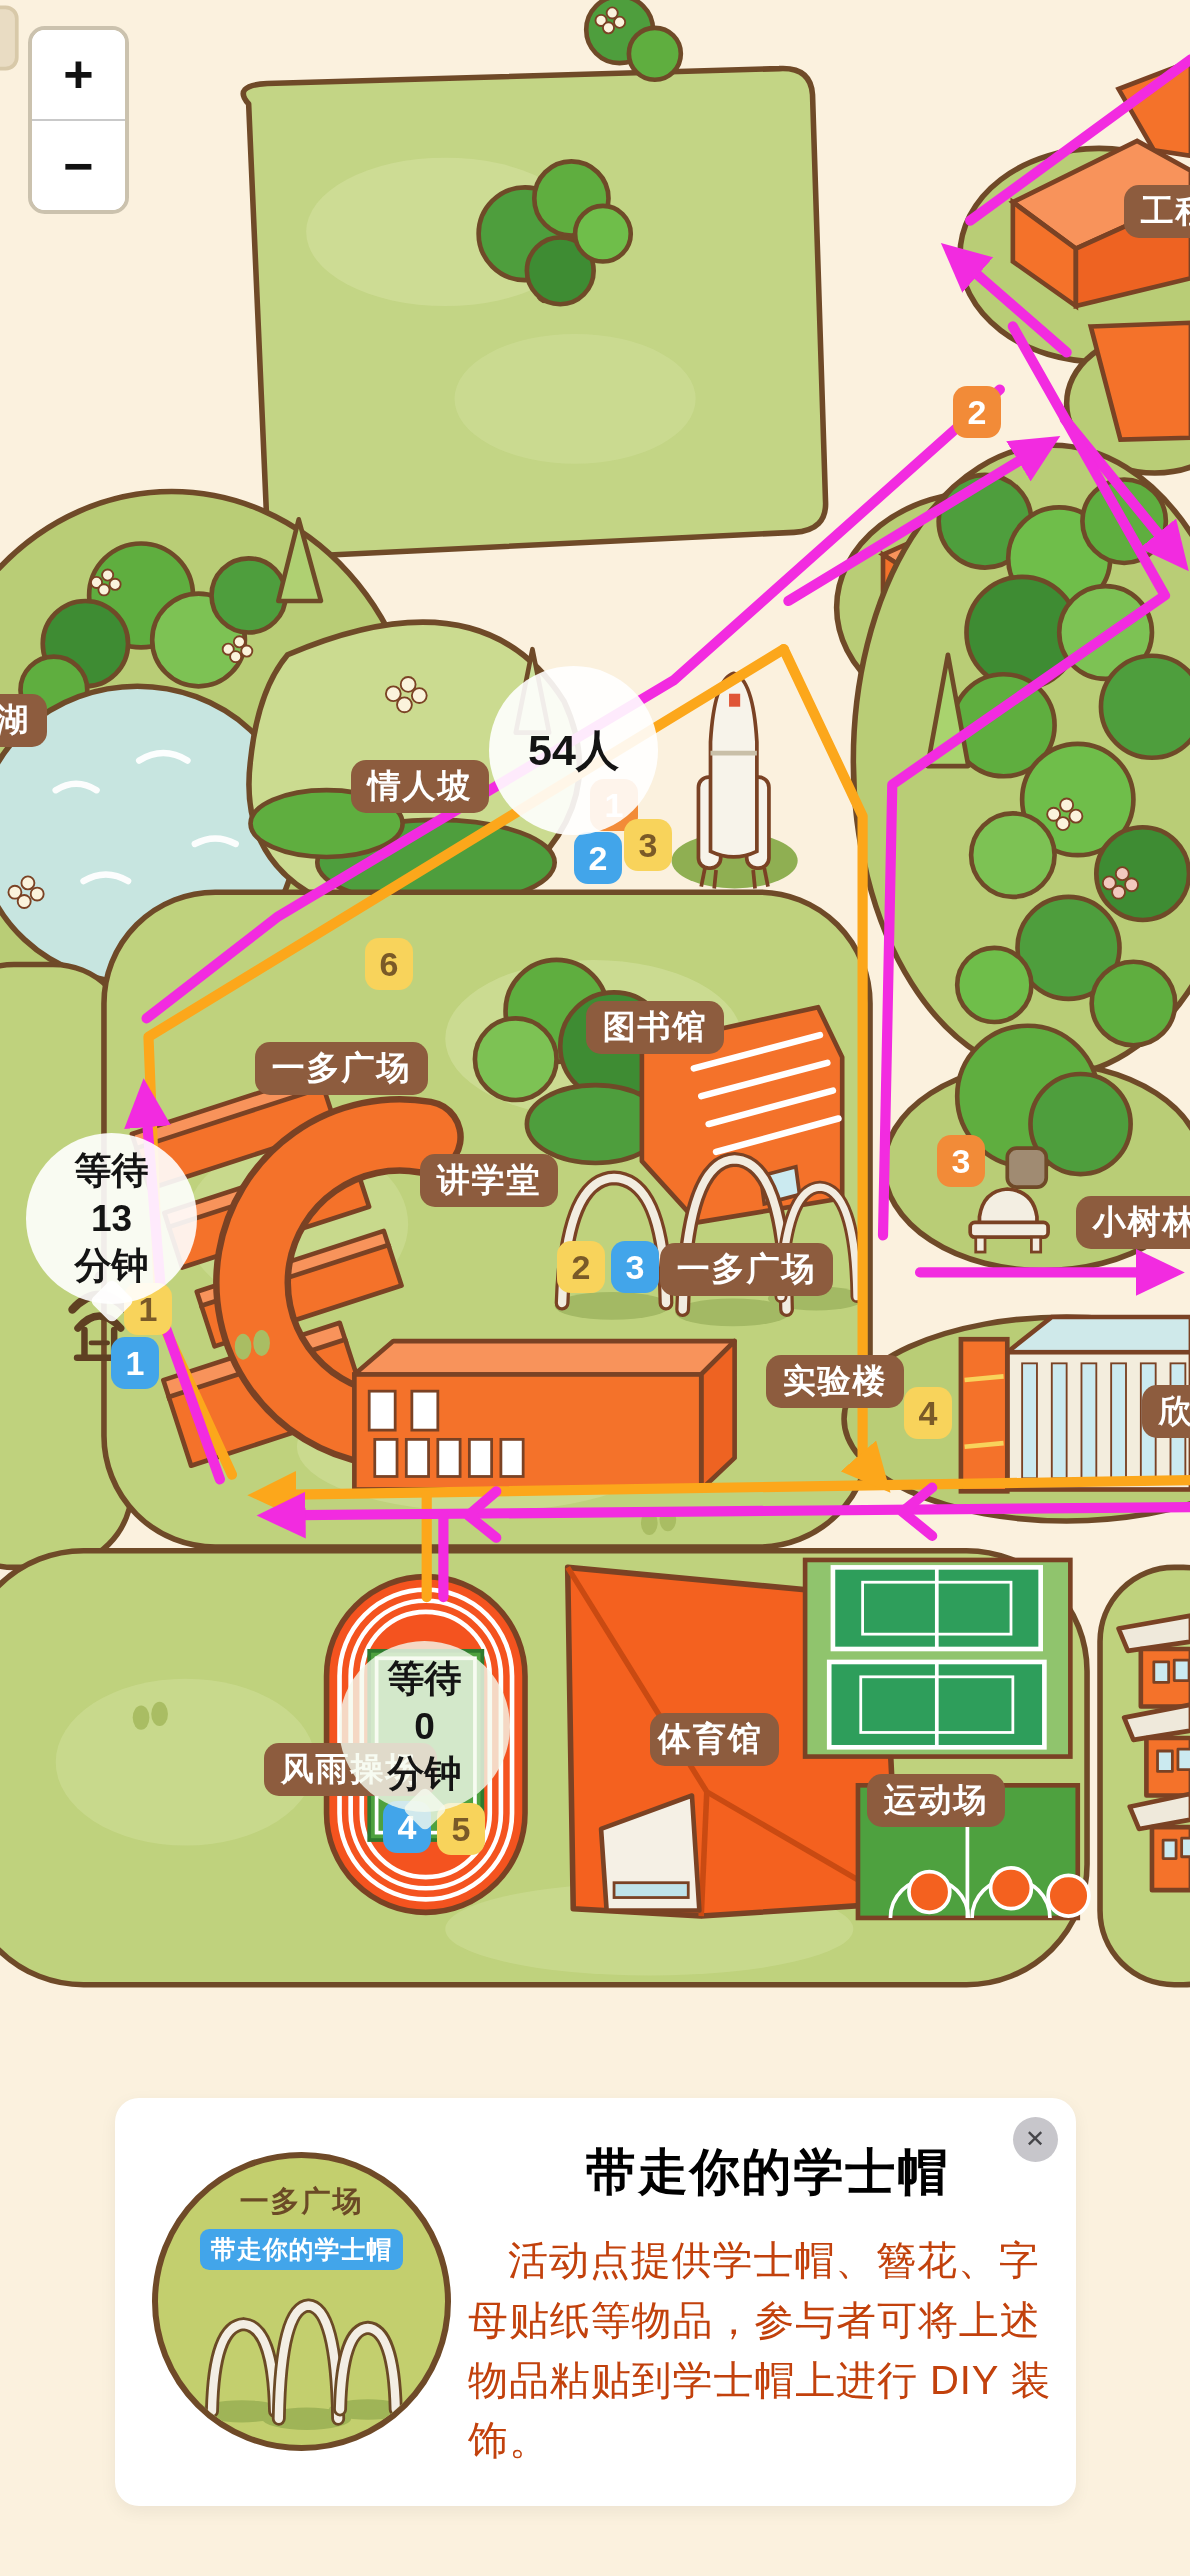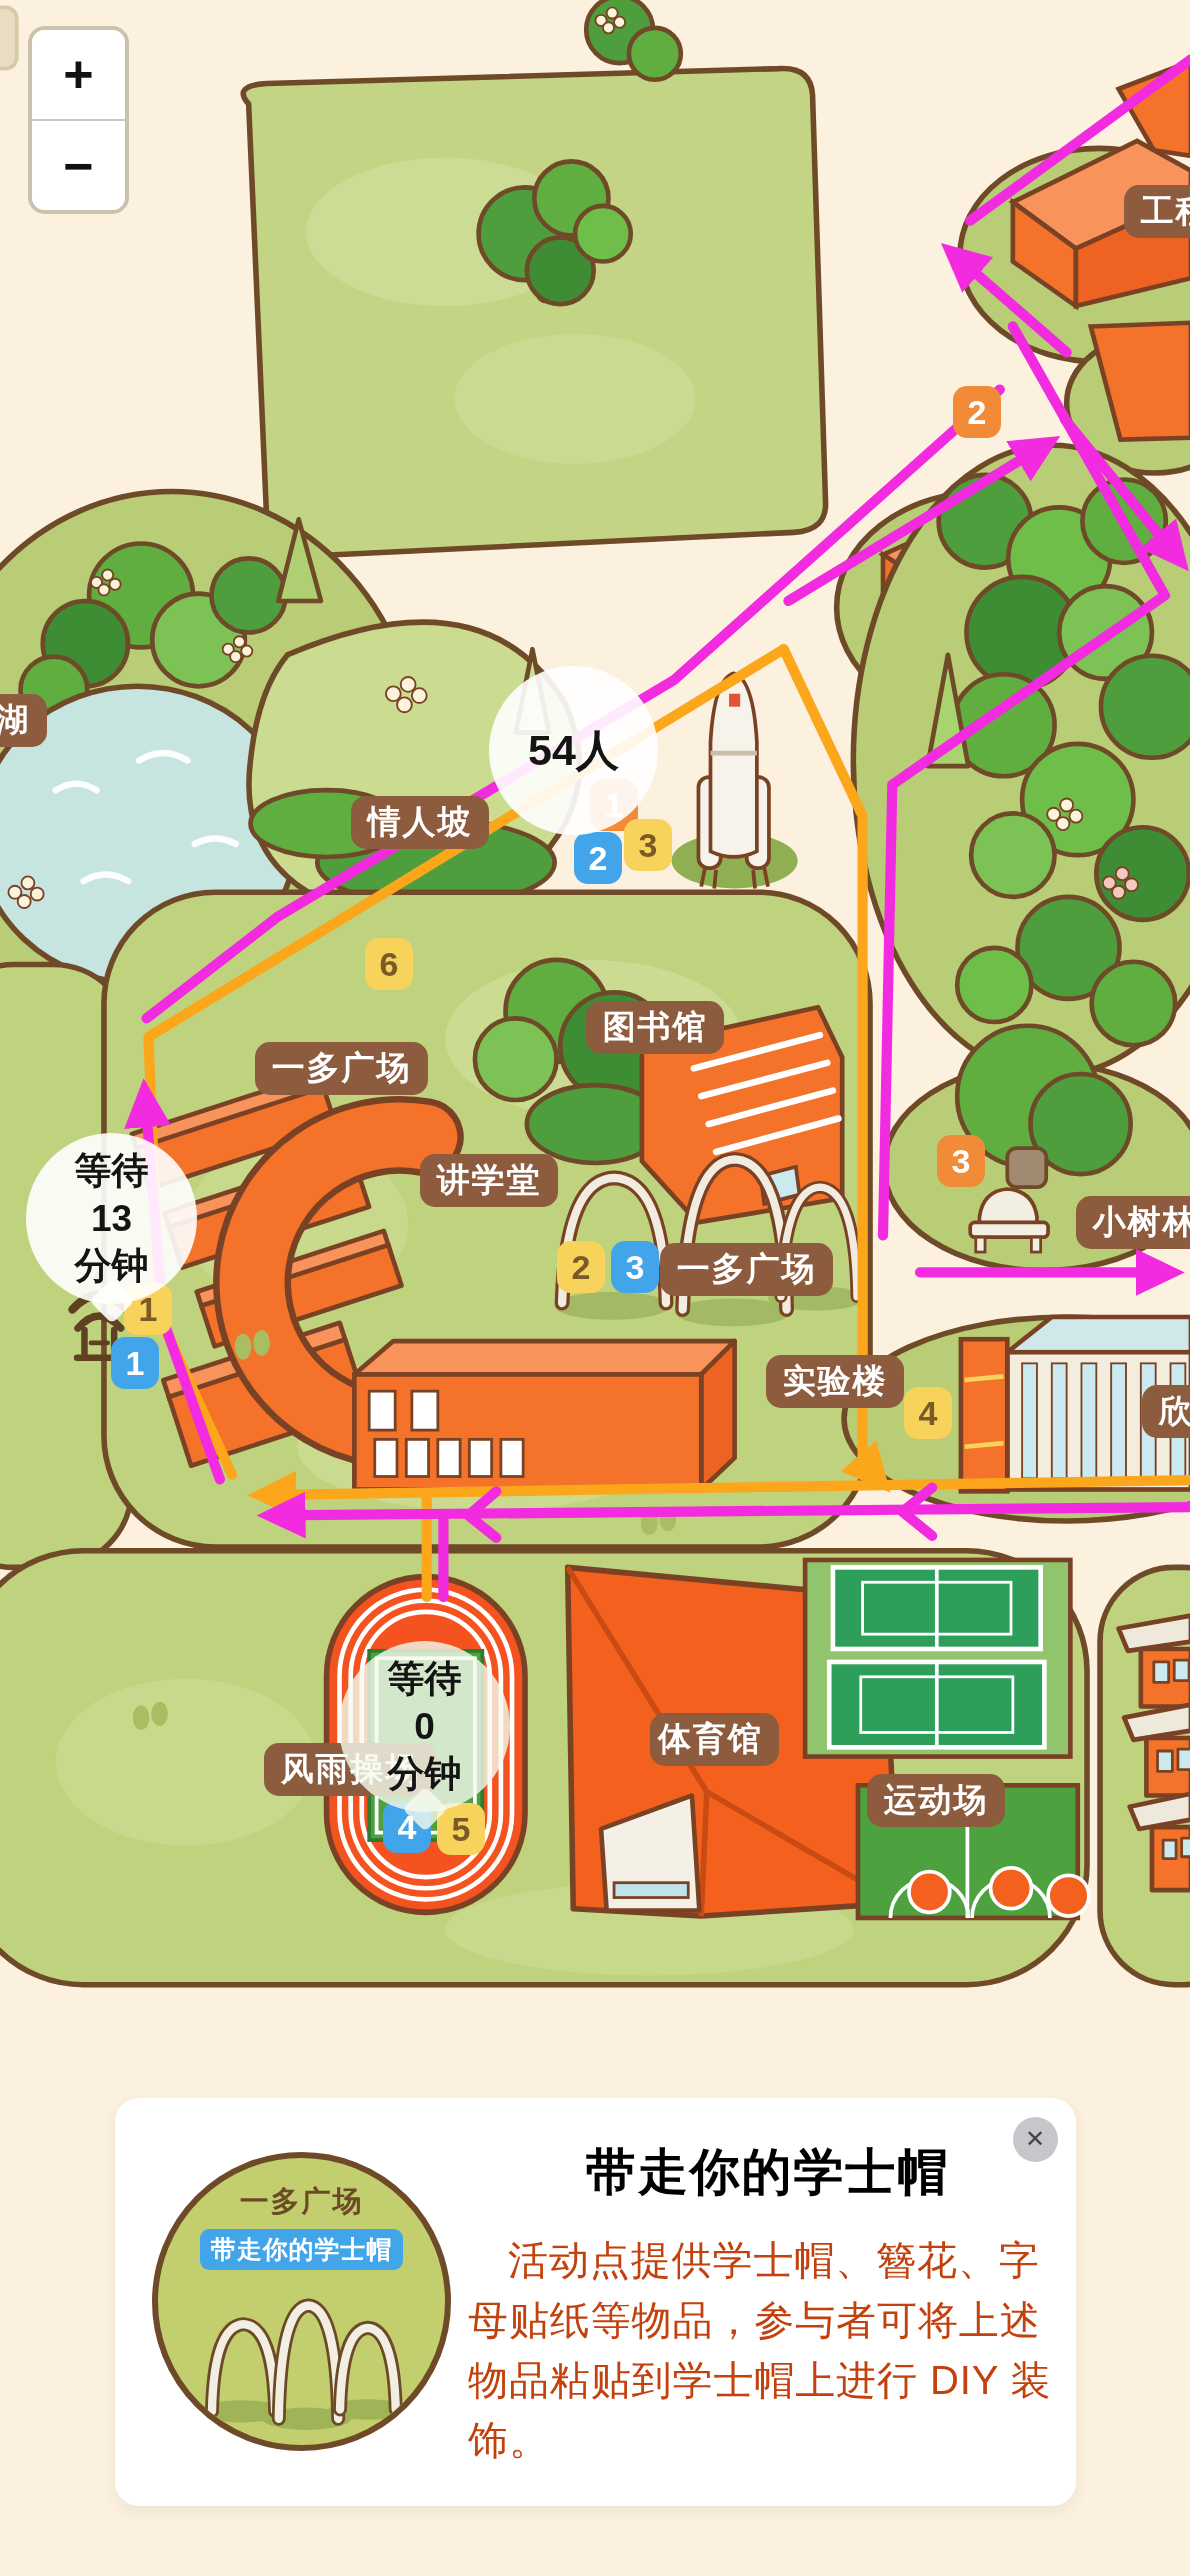--- a/index.html
+++ b/index.html
@@ -12,21 +12,21 @@
   .map svg{position:absolute;left:0;top:0;}
 
   
   .chip{
     position:absolute;background:#8D5C3E;color:#fff;
     font-size:33px;font-weight:700;line-height:1.15;
     padding:7.4px 16.7px;border-radius:15px;white-space:nowrap;
     letter-spacing:1.9px;
   }
   .lb-gongcheng{left:1124px;top:185px;}
-  .lb-qingrenpo{left:351px;top:760px;margin-top:36px;}
+  .lb-qingrenpo{left:351px;top:760px;}
   .lb-gonghu{left:-56px;top:694px;}
   .lb-jiaoxue{left:255px;top:1042px;}
   .lb-tushuguan{left:586px;top:1001px;}
   .lb-jiangxuetang{left:420px;top:1154px;}
   .lb-yiduo{left:660px;top:1243px;}
   .lb-shiyanlou{left:766px;top:1355px;}
   .lb-xin{left:1142px;top:1385px;}
   .lb-xiaoshulin{left:1076px;top:1196px;}
   .lb-tiyuguan{left:650px;top:1713px;padding-left:8px;}
   .lb-yundongchang{left:867px;top:1774px;border-radius:15px;}

